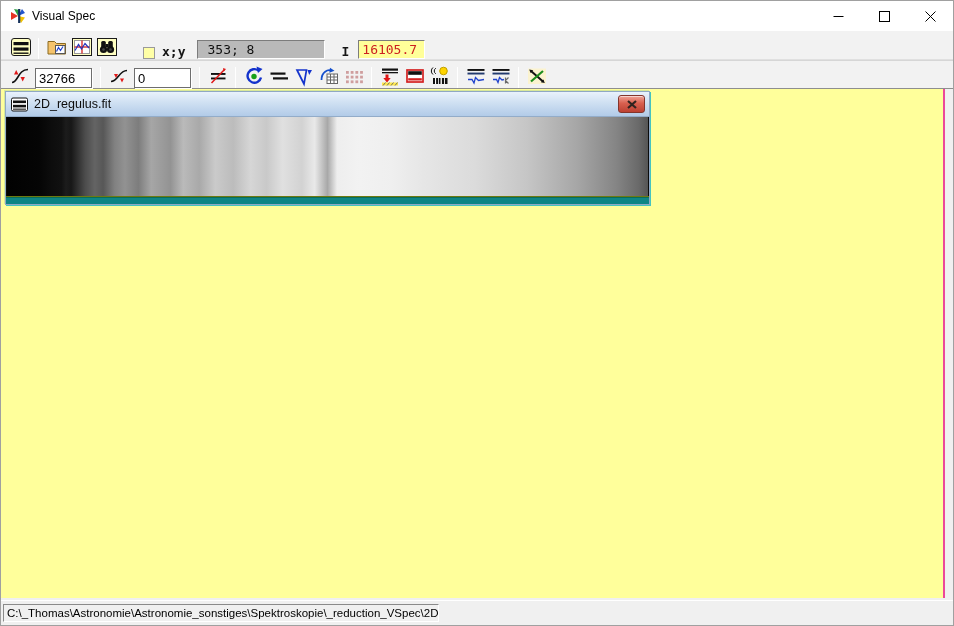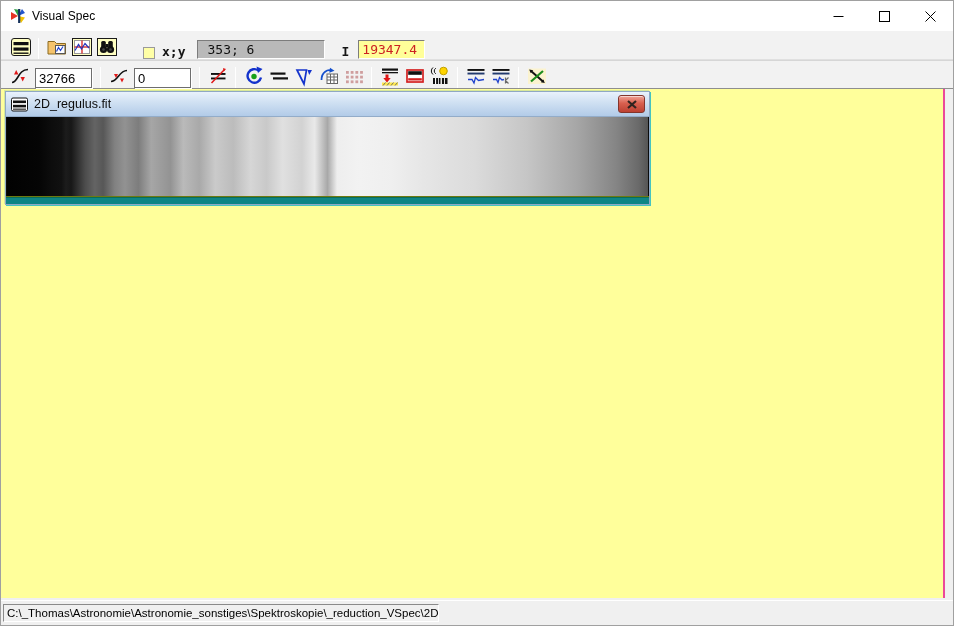--- a/index.html
+++ b/index.html
@@ -125,23 +125,23 @@
         <rect x="12.2" y="5" width="4.6" height="7" rx="1.5" fill="#111"></rect>
         <rect x="9.5" y="8" width="3" height="3.5" fill="#111"></rect>
         <circle cx="7.5" cy="13.5" r="3.6" fill="#111"></circle>
         <circle cx="14.5" cy="13.5" r="3.6" fill="#111"></circle>
         <circle cx="7.5" cy="13.5" r="1.3" fill="#4a4a4a"></circle>
         <circle cx="14.5" cy="13.5" r="1.3" fill="#4a4a4a"></circle>
       </svg>
     </div>
     <div class="xy-checkbox"></div>
     <span class="tlabel lab-xy">x;y</span>
-    <div class="readfield field-xy">353; 6</div>
+    <div class="readfield field-xy">353; 8</div>
     <span class="tlabel lab-i">I</span>
-    <div class="readfield field-i">19347.4</div>
+    <div class="readfield field-i">16105.7</div>
   </div>
 
   <div class="toolbar toolbar2">
     <div class="tbtn">
       <svg width="22" height="22" viewBox="0 0 22 22">
         <path d="M3,17.5 C9,17.5 9,4.5 19,4.5" stroke="#111" stroke-width="1.6" fill="none"></path>
         <path d="M5,9.5 l2.2,-4.4 l2.2,4.4 z" fill="#e01818"></path>
         <path d="M11.5,12 l2.2,4.4 l2.2,-4.4 z" fill="#e01818"></path>
       </svg>
     </div>

